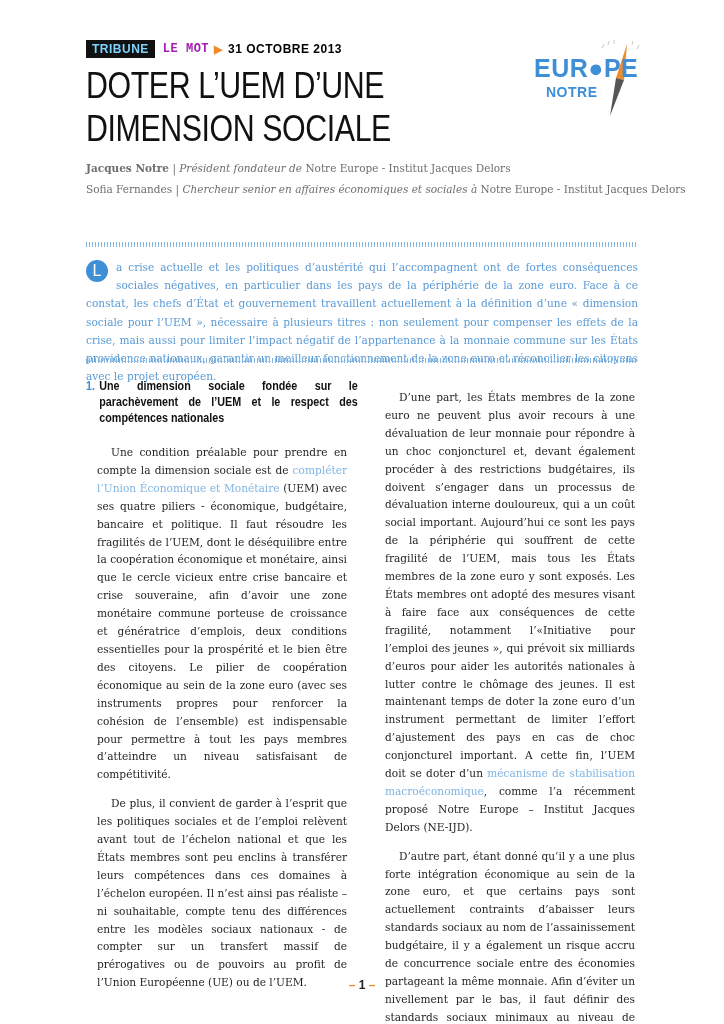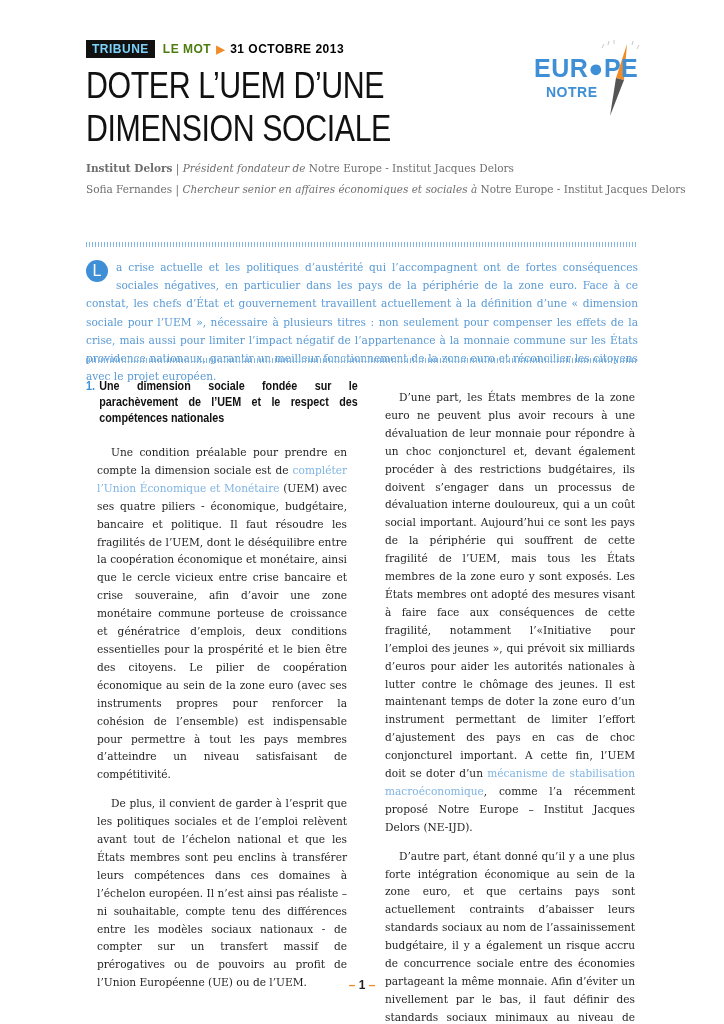--- a/index.html
+++ b/index.html
@@ -1,20 +1,20 @@
 <!DOCTYPE html>
 <html><head>
 <meta charset="utf-8">
 <style>
   html, body { margin:0; padding:0; background:#ffffff; }
   body { width:724px; height:1024px; position:relative; overflow:hidden; font-family:"DejaVu Serif", serif; color:#1f1f1f; }
   .header { position:absolute; left:86px; top:40px; }
   .tagline { display:flex; align-items:center; font-family:"Liberation Sans", sans-serif; font-weight:bold; font-size:12px; letter-spacing:0.5px; }
   .tag-box { background:#111; color:#7dd3fc; padding:2px 6px; }
-  .tag-mot { color:#4d7c0f; margin-left:8px; }
+  .tag-mot { color:#a21caf; margin-left:8px;font-family:Liberation Mono, monospace; }
   .tag-arrow { color:#f08c28; margin:0 5px; font-size:11px; }
   .tag-date { color:#000000; }
   .title { font-family:"Liberation Sans", sans-serif; font-weight:normal; font-size:37px; line-height:43px; color:#111; margin-top:6px; letter-spacing:-0.5px; transform:scaleX(0.82); transform-origin:left top; width:420px; }
   .authors { position:absolute; left:86px; top:158px; font-size:10.5px; color:#6e6e6e; line-height:21px; }
   .authors .name { font-weight:bold; }
   .authors .role { font-style:italic; }
   .authors .org { color:#6e6e6e; }
   .logo { position:absolute; left:490px; top:34px; width:200px; height:80px; }
   .logo .notre { position:absolute; left:56px; top:14px; color:#3e8fd6; font-family:"Liberation Sans", sans-serif; font-weight:bold; font-size:14px; letter-spacing:0.5px;margin-top:36px; }
   .logo .europe { position:absolute; left:44px; top:20px; color:#3e8fd6; font-family:"Liberation Sans", sans-serif; font-weight:bold; font-size:25px; letter-spacing:0.5px; }
@@ -62,21 +62,21 @@
     </g>
     <polygon points="27,4 16,38 24,40" fill="#f08c28"></polygon>
     <polygon points="16,38 10,76 24,40" fill="#555"></polygon>
   </svg>
   <div class="notre">NOTRE</div>
   <div class="europe">EUR●PE</div>
 </div>
 
 <div class="authors">
   <div>
-    <span class="name">Institut Delors</span>
+    <span class="name">Jacques Notre</span>
     <span> | </span>
     <span class="role">Président fondateur de</span>
     <span class="org">Notre Europe - Institut Jacques Delors</span>
   </div>
   <div>
     <span>Sofia Fernandes</span>
     <span> | </span>
     <span class="role">Chercheur senior en affaires économiques et sociales à</span>
     <span class="org">Notre Europe - Institut Jacques Delors</span>
   </div>

